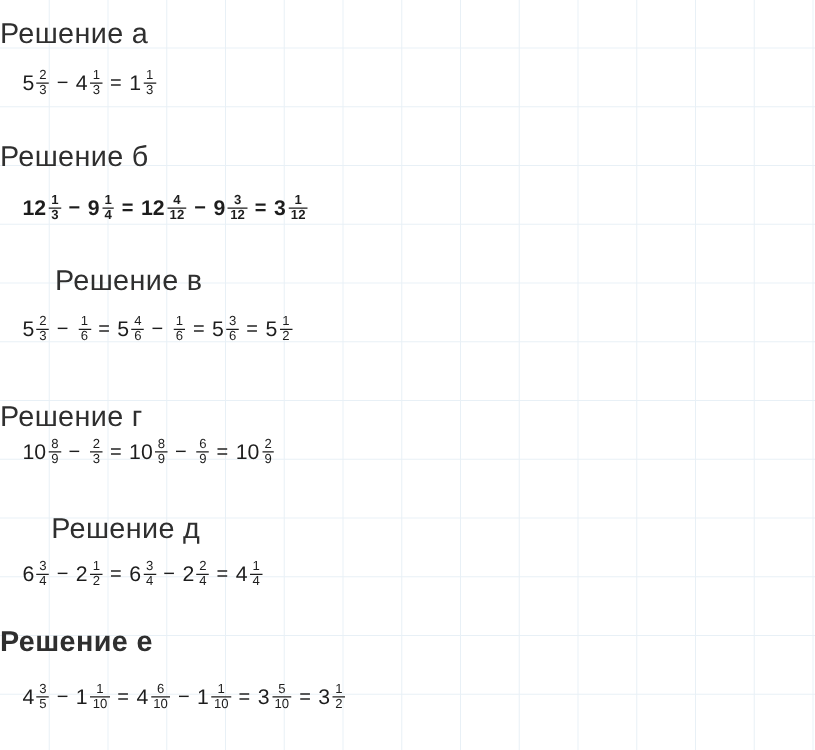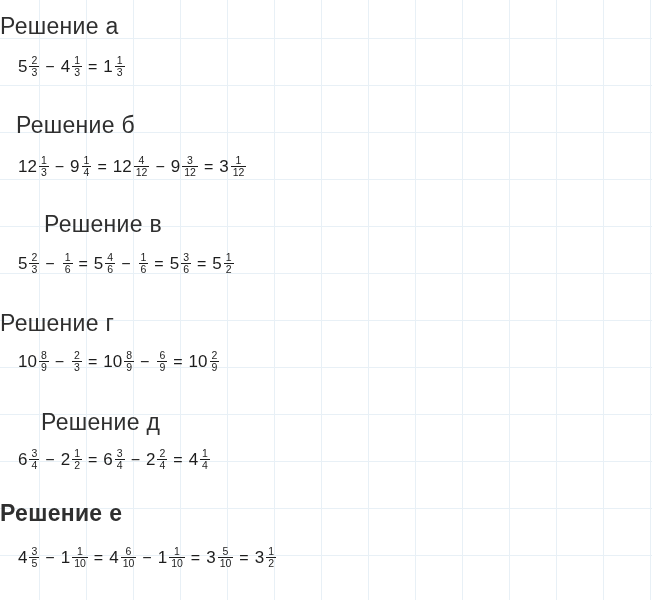--- a/index.html
+++ b/index.html
@@ -102,22 +102,22 @@
           <span class="mixed">
             <span class="whole">1</span>
             <span class="frac">
               <span class="num">1</span>
               <span class="den">3</span>
             </span>
           </span>
         </div>
       </div>
       <div class="block">
-        <div class="heading" style="position: absolute; top: 112px; left: 16px; width: 556px;">Решение б</div>
-        <div class="expr" style="position: absolute; top: 155px; left: 18px;">
+        <div class="heading" style="position: absolute; top: 112px; left: 0px; width: 556px;">Решение б</div>
+        <div class="expr" style="position: absolute; top: 155px; left: 18px; font-weight: bold;">
           <span class="mixed">
             <span class="whole">12</span>
             <span class="frac">
               <span class="num">1</span>
               <span class="den">3</span>
             </span>
           </span>
           <span class="op">−</span>
           <span class="mixed">
             <span class="whole">9</span>
@@ -196,21 +196,21 @@
           <span class="mixed">
             <span class="whole">5</span>
             <span class="frac">
               <span class="num">1</span>
               <span class="den">2</span>
             </span>
           </span>
         </div>
       </div>
       <div class="block">
-        <div class="heading" style="position: absolute; top: 310px; left: 0px; width: 628px;">Решение г</div>
+        <div class="heading" style="position: absolute; top: 320px; left: 0px; width: 628px;">Решение г</div>
         <div class="expr" style="position: absolute; top: 350px; left: 18px;">
           <span class="mixed">
             <span class="whole">10</span>
             <span class="frac">
               <span class="num">8</span>
               <span class="den">9</span>
             </span>
           </span>
           <span class="op">−</span>
           <span class="mixed">

